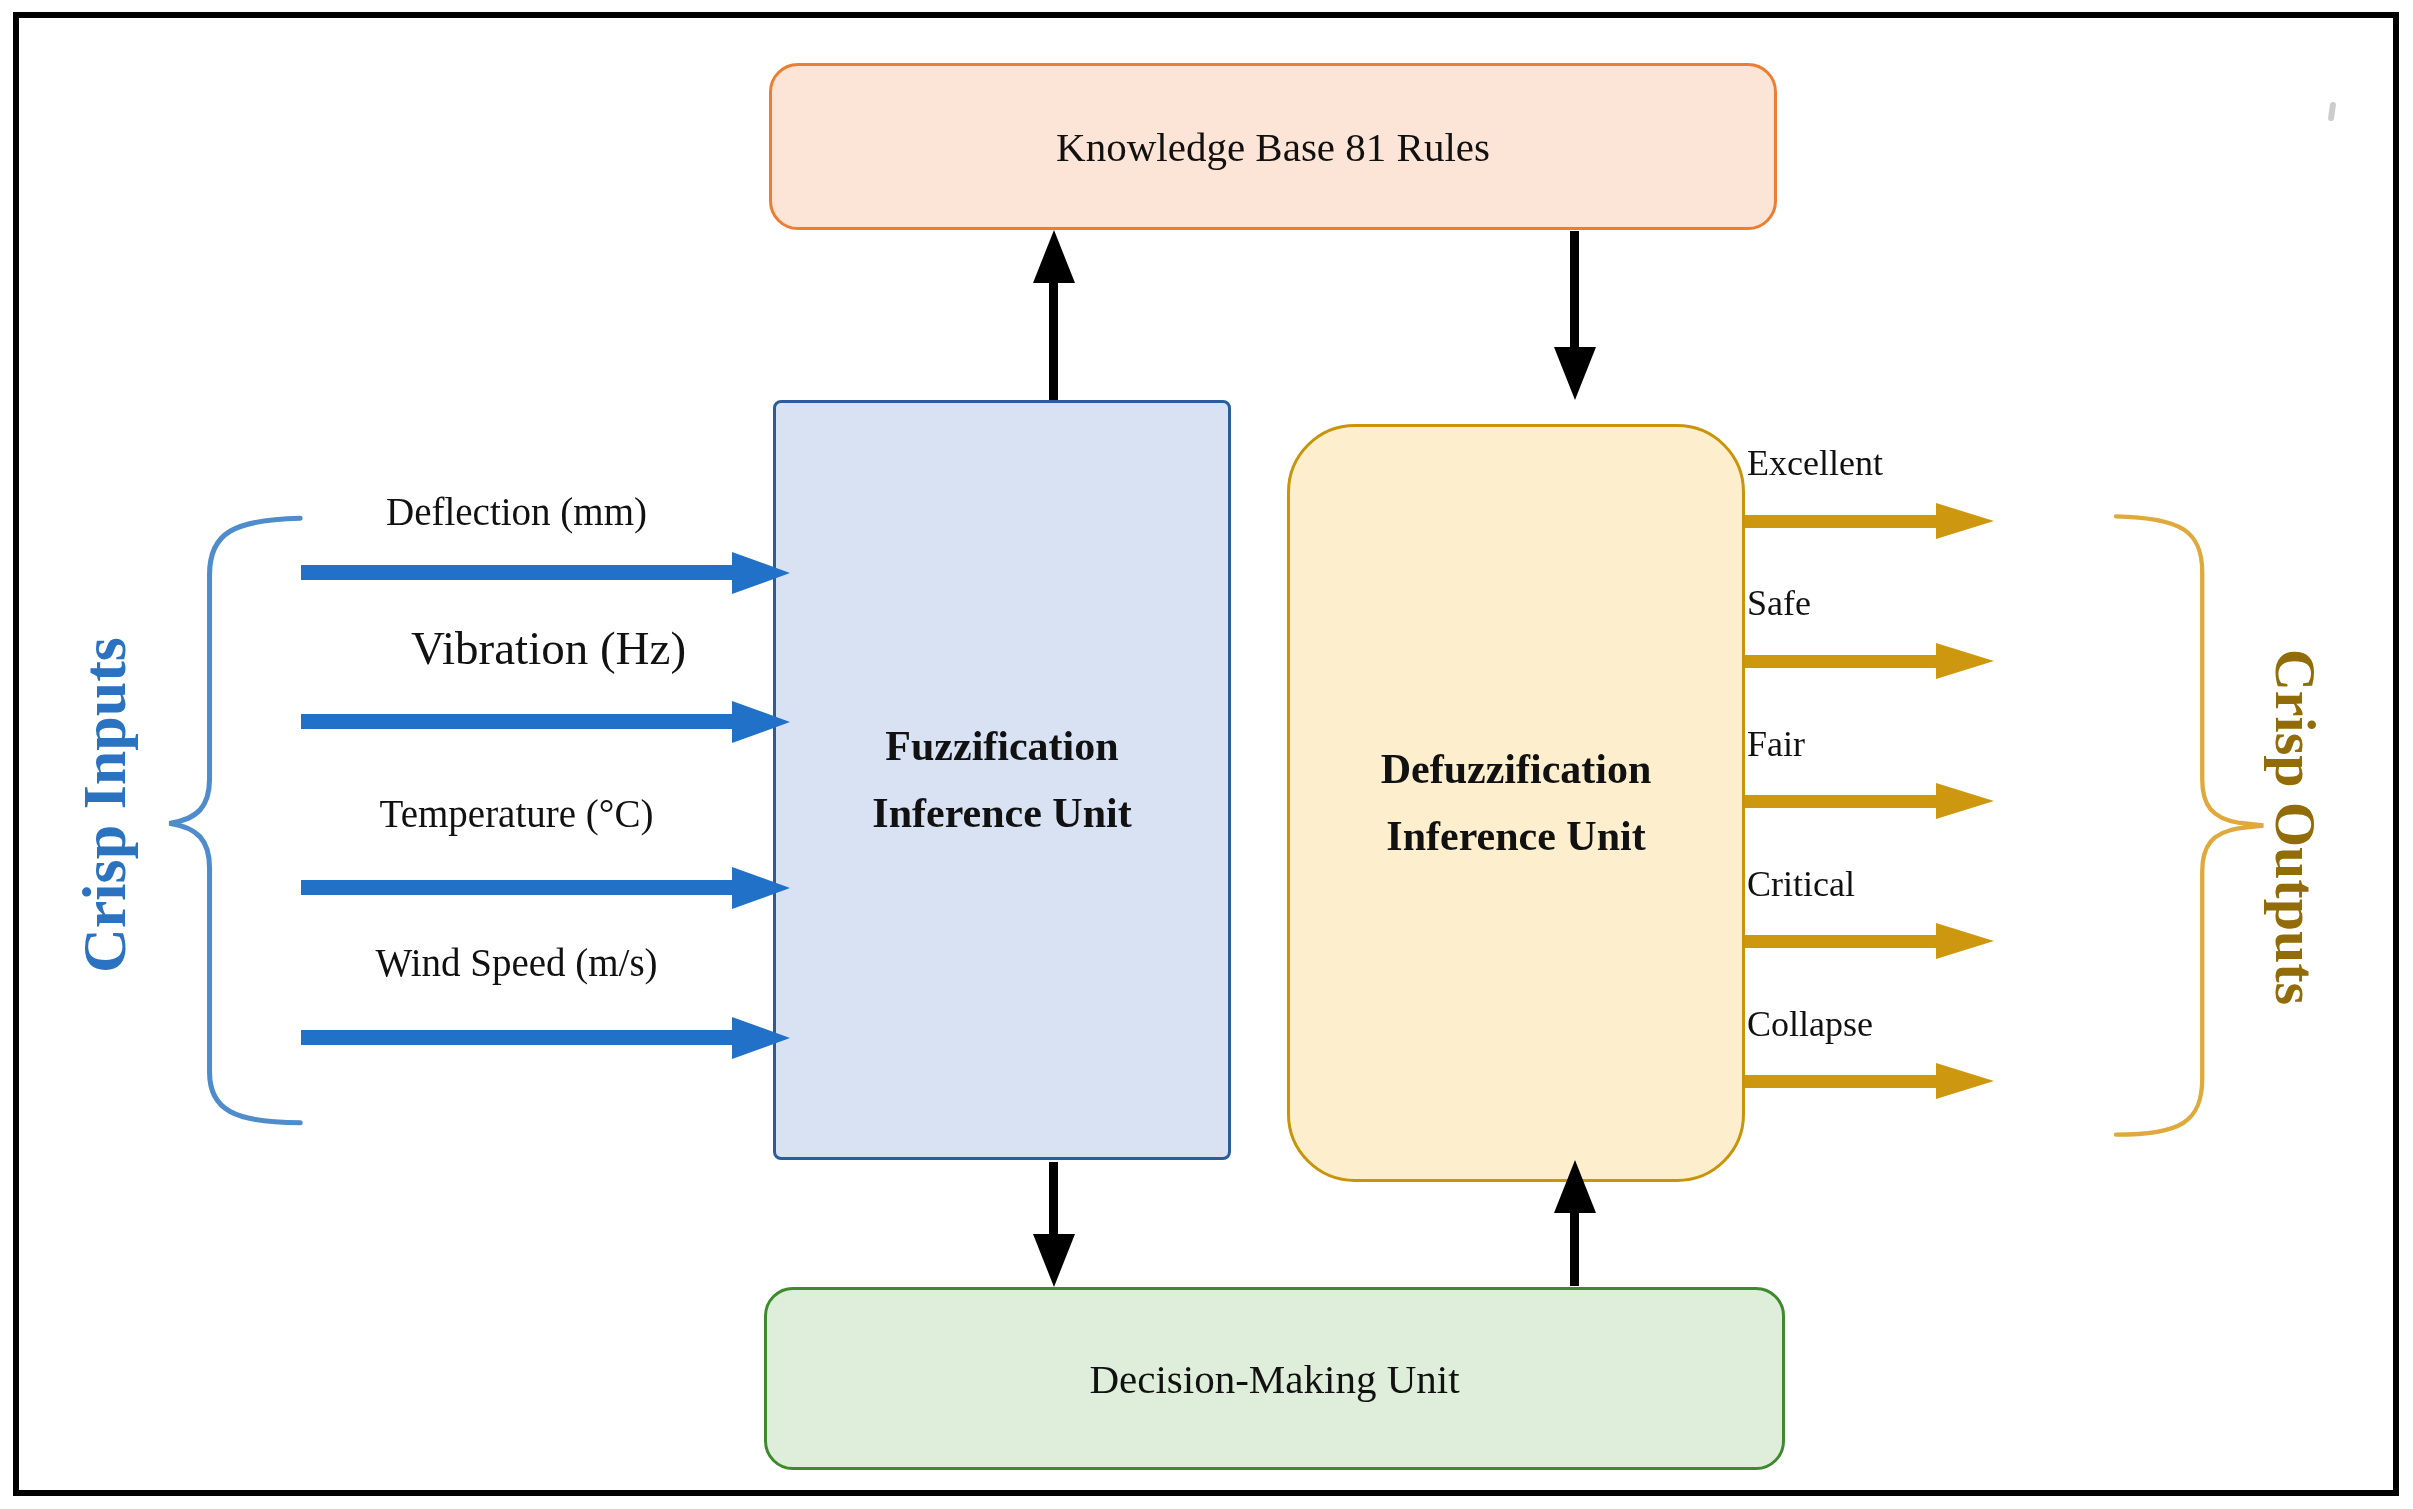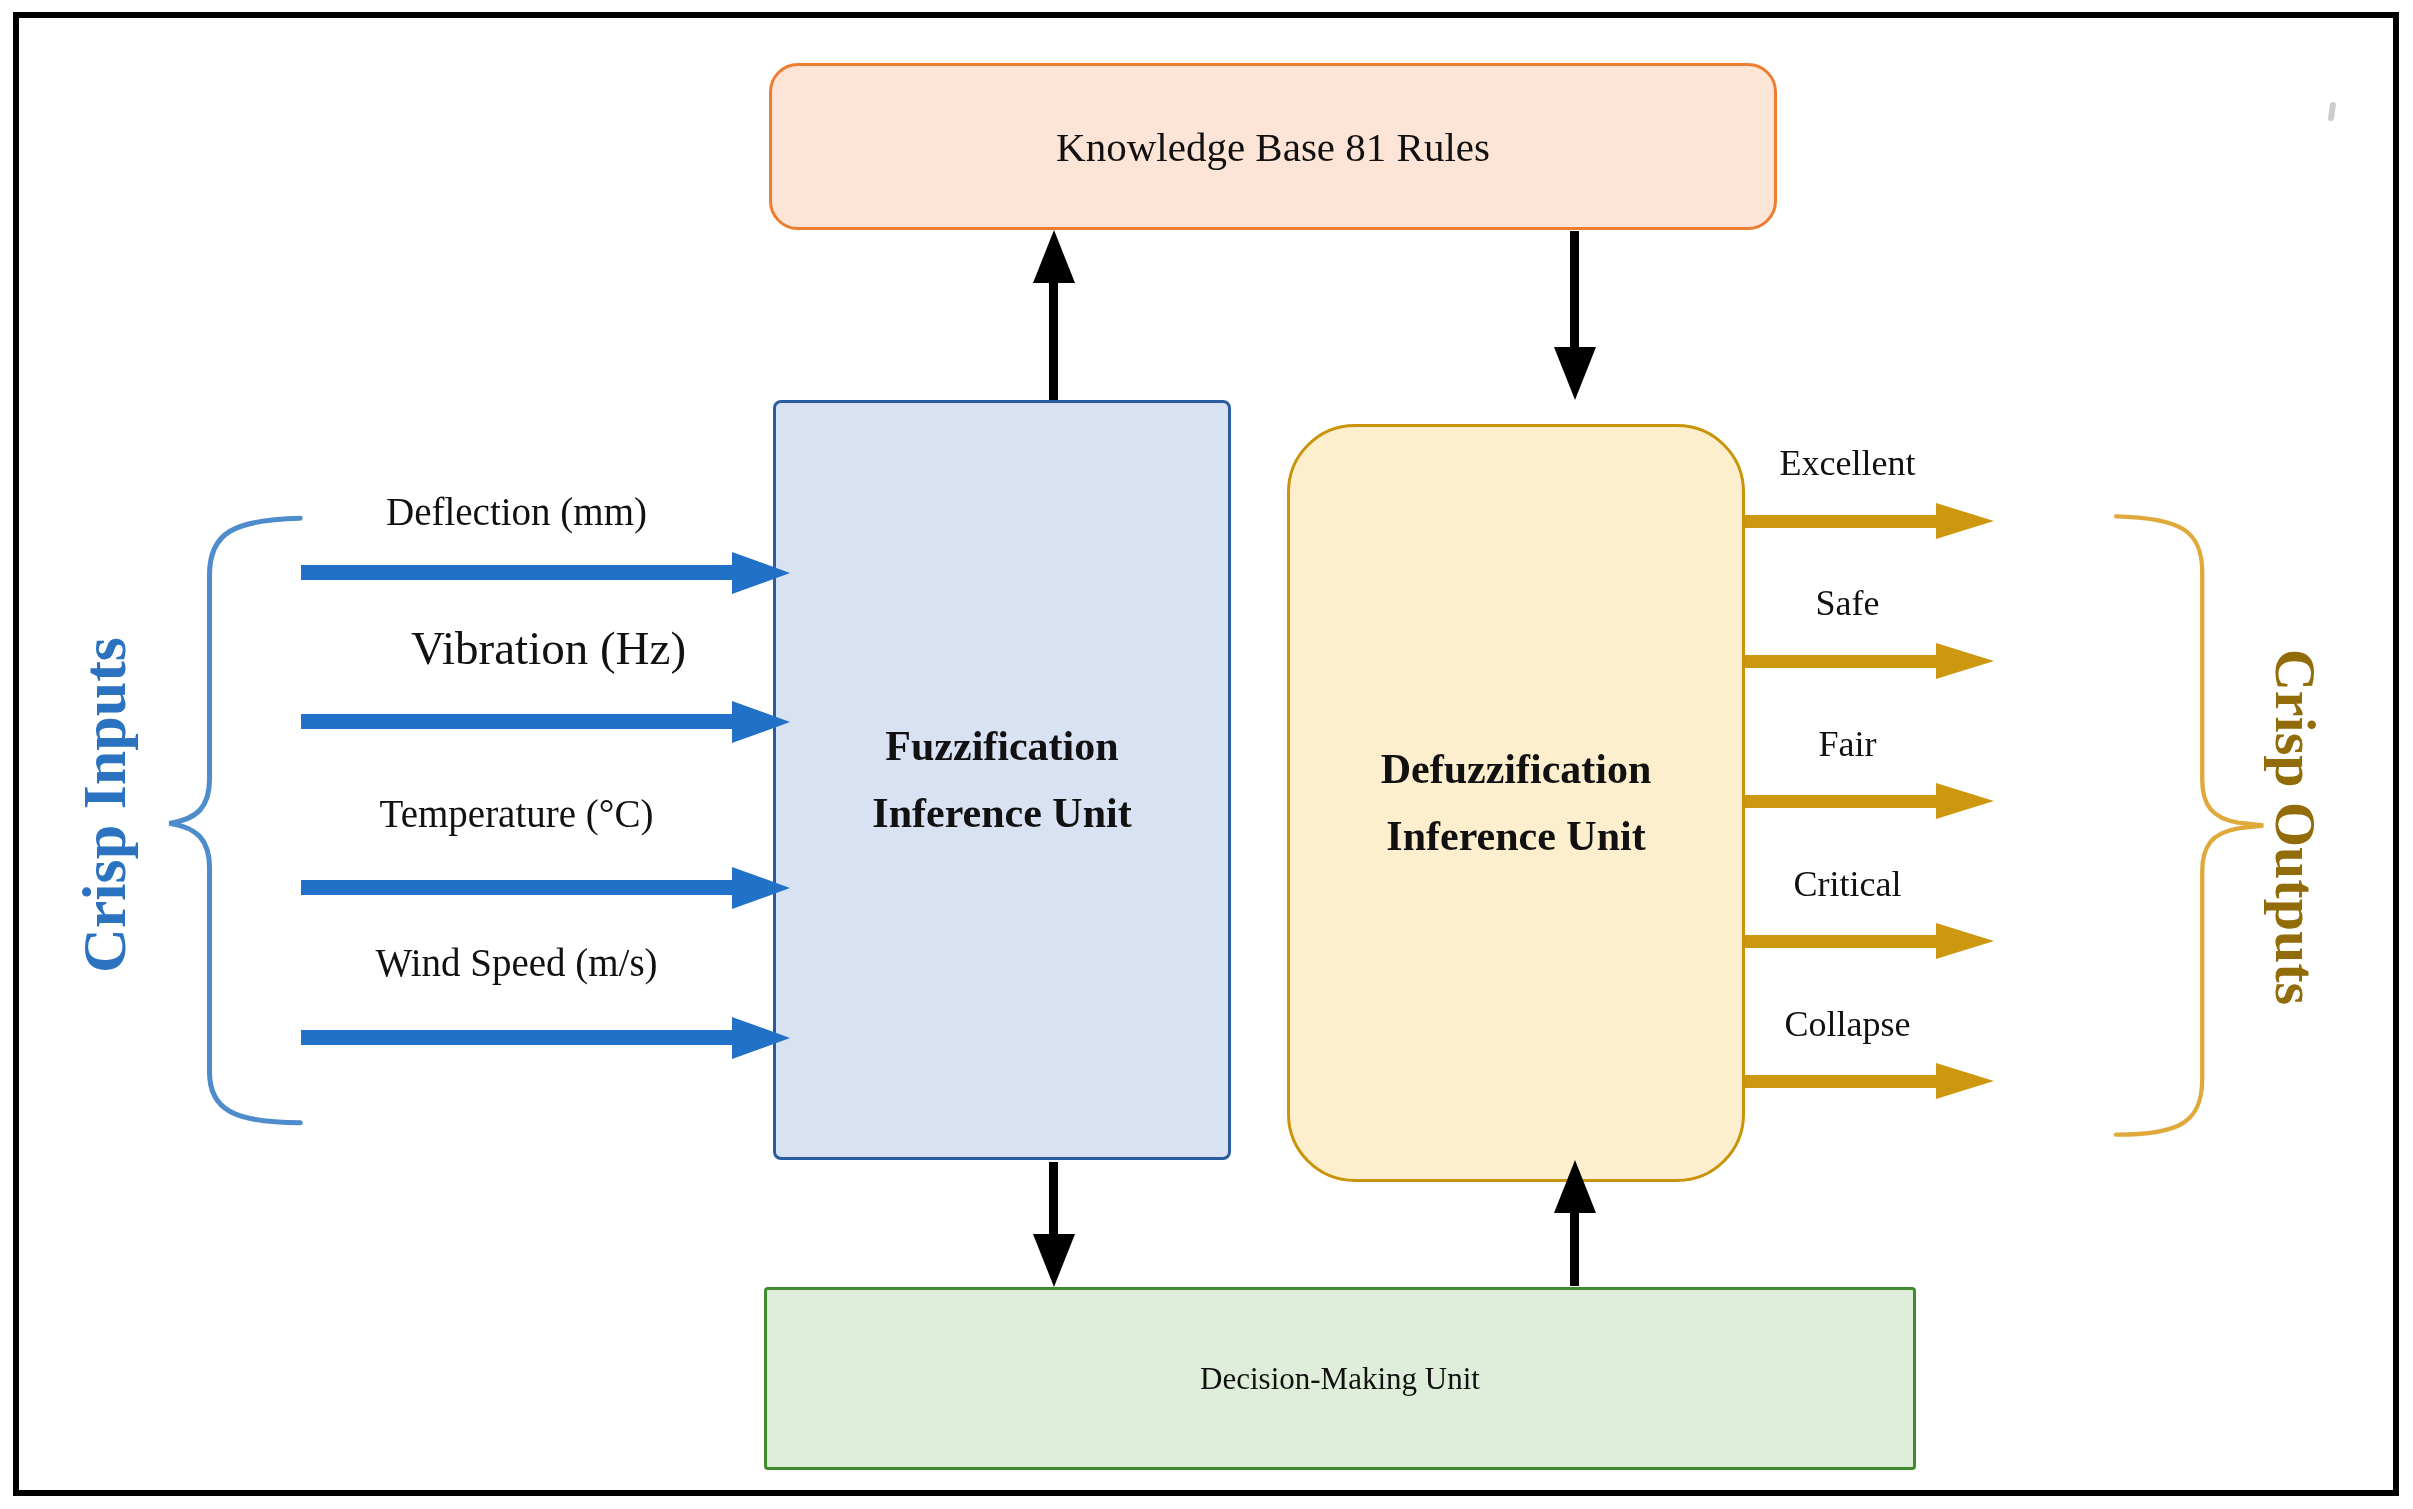--- a/index.html
+++ b/index.html
@@ -8,21 +8,21 @@
   .frame{position:absolute;left:13px;top:11.5px;width:2374px;height:1472px;border:6.5px solid #000;}
 
   
   .box{position:absolute;display:flex;flex-direction:column;align-items:center;justify-content:center;
        box-sizing:border-box;}
   .kb-box{left:769px;top:63px;width:1008px;height:167px;background:#fce4d6;border:3.6px solid #ed7d31;border-radius:29px;font-size:41px;}
   .fuzz-box{left:773px;top:400px;width:458px;height:760px;background:#d9e2f3;border:3.6px solid #2a5d9e;border-radius:8px;
             font-size:42px;font-weight:bold;line-height:1.6;}
   .defuzz-box{left:1287px;top:424px;width:458px;height:758px;background:#fdefce;border:3.6px solid #c9940a;border-radius:68px;
             font-size:42px;font-weight:bold;line-height:1.6;}
-  .dmu-box{left:764px;top:1287px;width:1152px;height:183px;background:#dfeeda;border:3.6px solid #3e8a2d;border-radius:4px;font-size:31px;}
+  .dmu-box{left:764px;top:1287px;width:1021px;height:183px;background:#dfeeda;border:3.6px solid #3e8a2d;border-radius:29px;font-size:41px;}
 
   
   .va{position:absolute;width:43px;}
   .va .stem{position:absolute;left:17px;width:8.6px;background:#000;}
   .va .head-up{position:absolute;left:0.7px;top:0;width:0;height:0;
        border-left:21px solid transparent;border-right:21px solid transparent;border-bottom:53px solid #000;}
   .va .head-down{position:absolute;left:0.7px;bottom:0;width:0;height:0;
        border-left:21px solid transparent;border-right:21px solid transparent;border-top:53px solid #000;}
 
   
@@ -32,21 +32,21 @@
        border-top:21px solid transparent;border-bottom:21px solid transparent;}
   .ha.in .hstem{width:431px;background:#2071c7;}
   .ha.in .hhead{left:431px;border-left:58px solid #2071c7;}
   .ha.out{height:37px;}
   .ha.out .hstem{top:12.2px;height:13px;width:191px;background:#cd9810;}
   .ha.out .hhead{top:0;left:191px;border-top:18.7px solid transparent;border-bottom:18.7px solid transparent;border-left:58px solid #cd9810;}
 
   
   .in-label{position:absolute;left:301px;width:431px;text-align:center;font-size:39px;white-space:nowrap;}
   .in-label.big{font-size:47px;transform:translateX(32px);}
-  .out-label{position:absolute;left:1747px;width:201px;text-align:center;font-size:36px;white-space:nowrap;}
+  .out-label{position:absolute;left:1747px;width:201px;font-size:36px;white-space:nowrap;}
 
   .rot-label{position:absolute;white-space:nowrap;font-weight:bold;}
   .crisp-in{left:104px;top:805px;transform:translate(-50%,-50%) rotate(-90deg);font-size:62px;color:#2b72c0;}
   .crisp-out{left:2295px;top:827px;transform:translate(-50%,-50%) rotate(90deg);font-size:58px;color:#916c08;}
 
   .brace{position:absolute;}
   .artifact{position:absolute;left:2329px;top:102px;width:5.8px;height:18.7px;background:#cccccc;border-radius:2.9px;transform:rotate(8deg);}
 </style>
 </head>
 <body>

